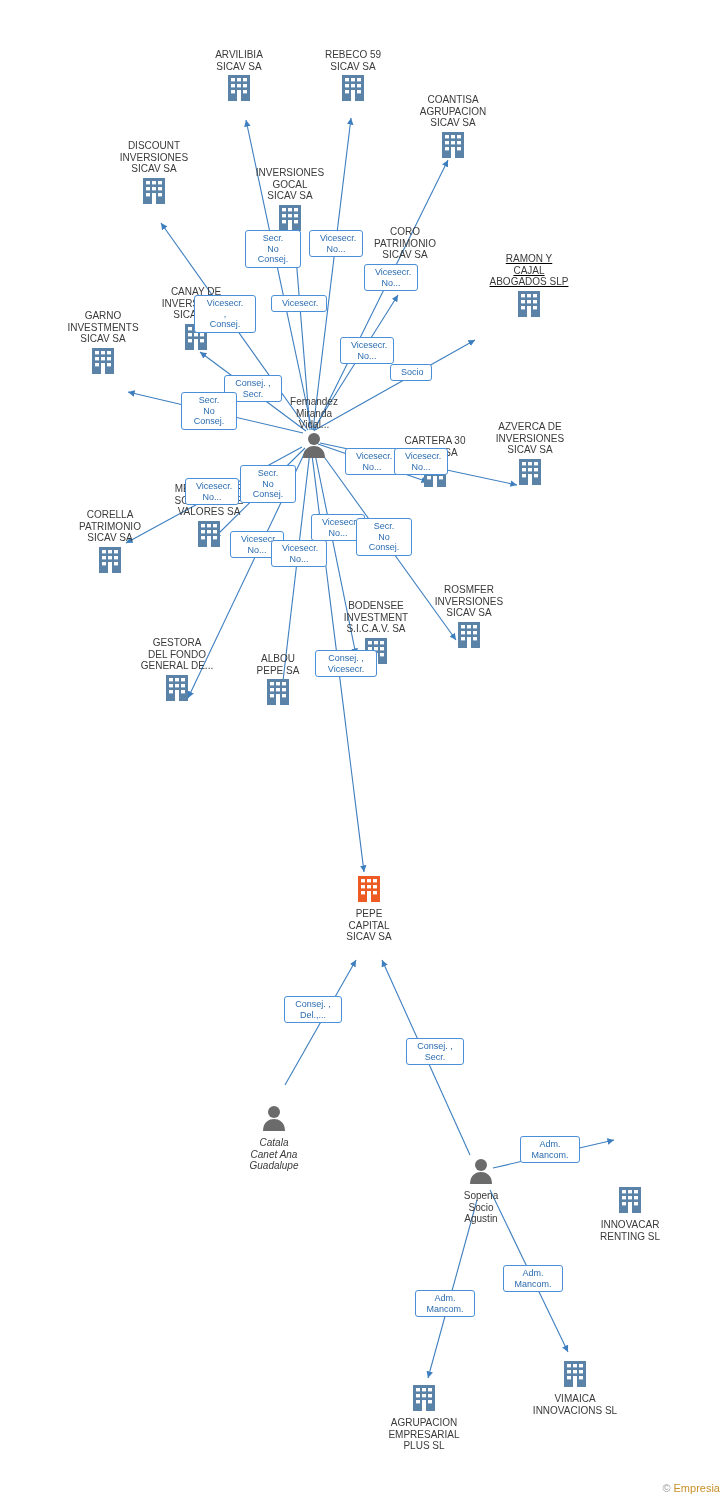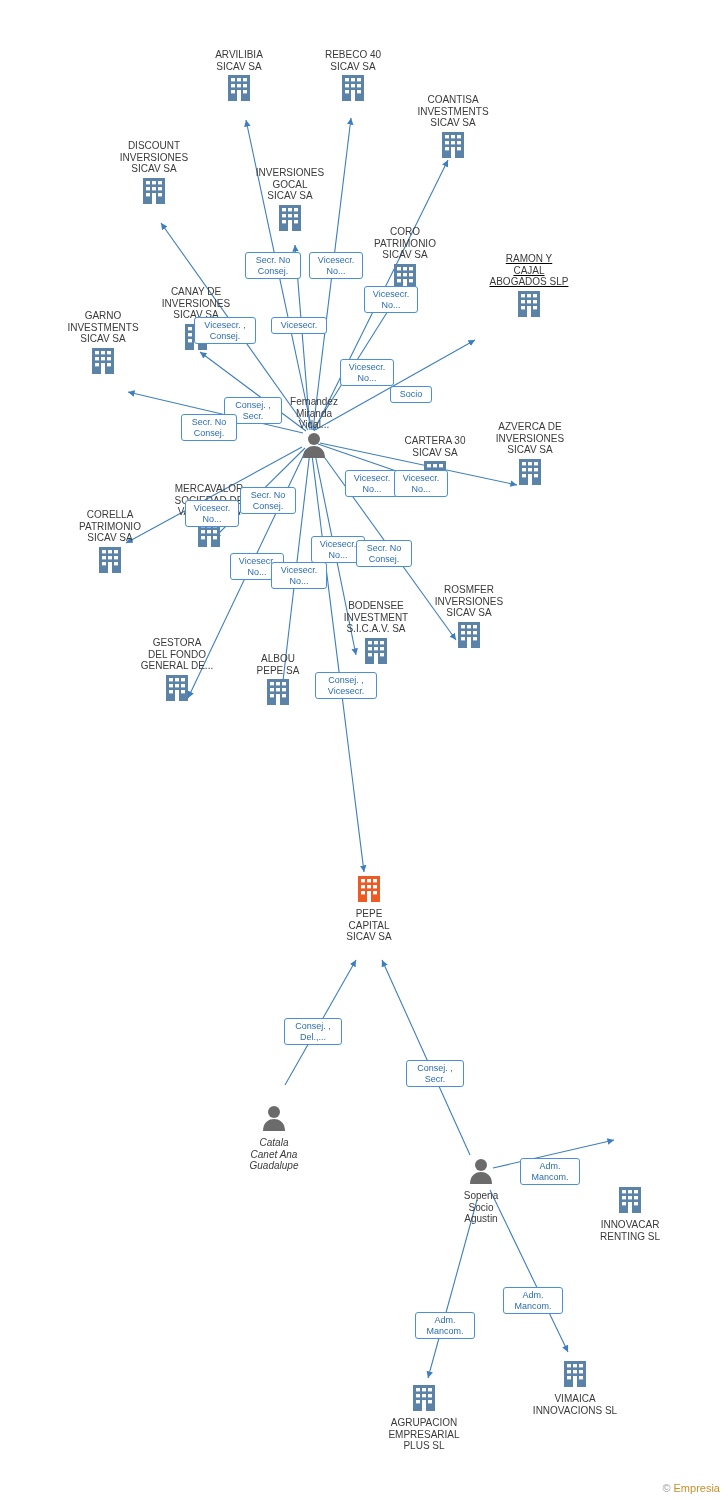--- a/index.html
+++ b/index.html
@@ -44,25 +44,24 @@
   .node.company .label { color: #3a3a3a; }
   .node.person .label { color: #3a3a3a; }
   .badge {
     position: absolute;
     background: #ffffff;
     border: 1px solid #4a90d9;
     border-radius: 3px;
     color: #2b6cb0;
     font-size: 9px;
     line-height: 10.5px;
-    padding: 2px 3px;
+    padding: 2px 10px;
     text-align: center;
     white-space: pre-line;
     box-sizing: border-box;
-    margin-top: 22px;
   }
   .watermark {
     position: absolute;
     right: 8px;
     bottom: 6px;
     font-size: 11px;
     color: #c8902a;
     display: flex;
     align-items: center;
     gap: 3px;
@@ -123,40 +122,40 @@
               <rect x="5" y="12" width="4" height="3.4"></rect>
               <rect x="11" y="12" width="4" height="3.4"></rect>
               <rect x="17" y="12" width="4" height="3.4"></rect>
               <rect x="5" y="18" width="4" height="3.4"></rect>
               <rect x="17" y="18" width="4" height="3.4"></rect>
               <rect x="11" y="18" width="4" height="11"></rect>
             </g>
           </svg></span>
       </div>
       <div class="node company" style="left: 311px; top: 48px; width: 84px;">
-        <span class="label">REBECO 40
+        <span class="label">REBECO 59
 SICAV SA</span>
         <span class="glyph"><svg width="26" height="30" viewBox="0 0 26 30">
             <rect x="2" y="3" width="22" height="26" fill="#5b83a8"></rect>
             <g fill="#ffffff">
               <rect x="5" y="6" width="4" height="3.4"></rect>
               <rect x="11" y="6" width="4" height="3.4"></rect>
               <rect x="17" y="6" width="4" height="3.4"></rect>
               <rect x="5" y="12" width="4" height="3.4"></rect>
               <rect x="11" y="12" width="4" height="3.4"></rect>
               <rect x="17" y="12" width="4" height="3.4"></rect>
               <rect x="5" y="18" width="4" height="3.4"></rect>
               <rect x="17" y="18" width="4" height="3.4"></rect>
               <rect x="11" y="18" width="4" height="11"></rect>
             </g>
           </svg></span>
       </div>
       <div class="node company" style="left: 409px; top: 93px; width: 88px;">
         <span class="label">COANTISA
-INVESTMENTS
+AGRUPACION
 SICAV SA</span>
         <span class="glyph"><svg width="26" height="30" viewBox="0 0 26 30">
             <rect x="2" y="3" width="22" height="26" fill="#5b83a8"></rect>
             <g fill="#ffffff">
               <rect x="5" y="6" width="4" height="3.4"></rect>
               <rect x="11" y="6" width="4" height="3.4"></rect>
               <rect x="17" y="6" width="4" height="3.4"></rect>
               <rect x="5" y="12" width="4" height="3.4"></rect>
               <rect x="11" y="12" width="4" height="3.4"></rect>
               <rect x="17" y="12" width="4" height="3.4"></rect>

